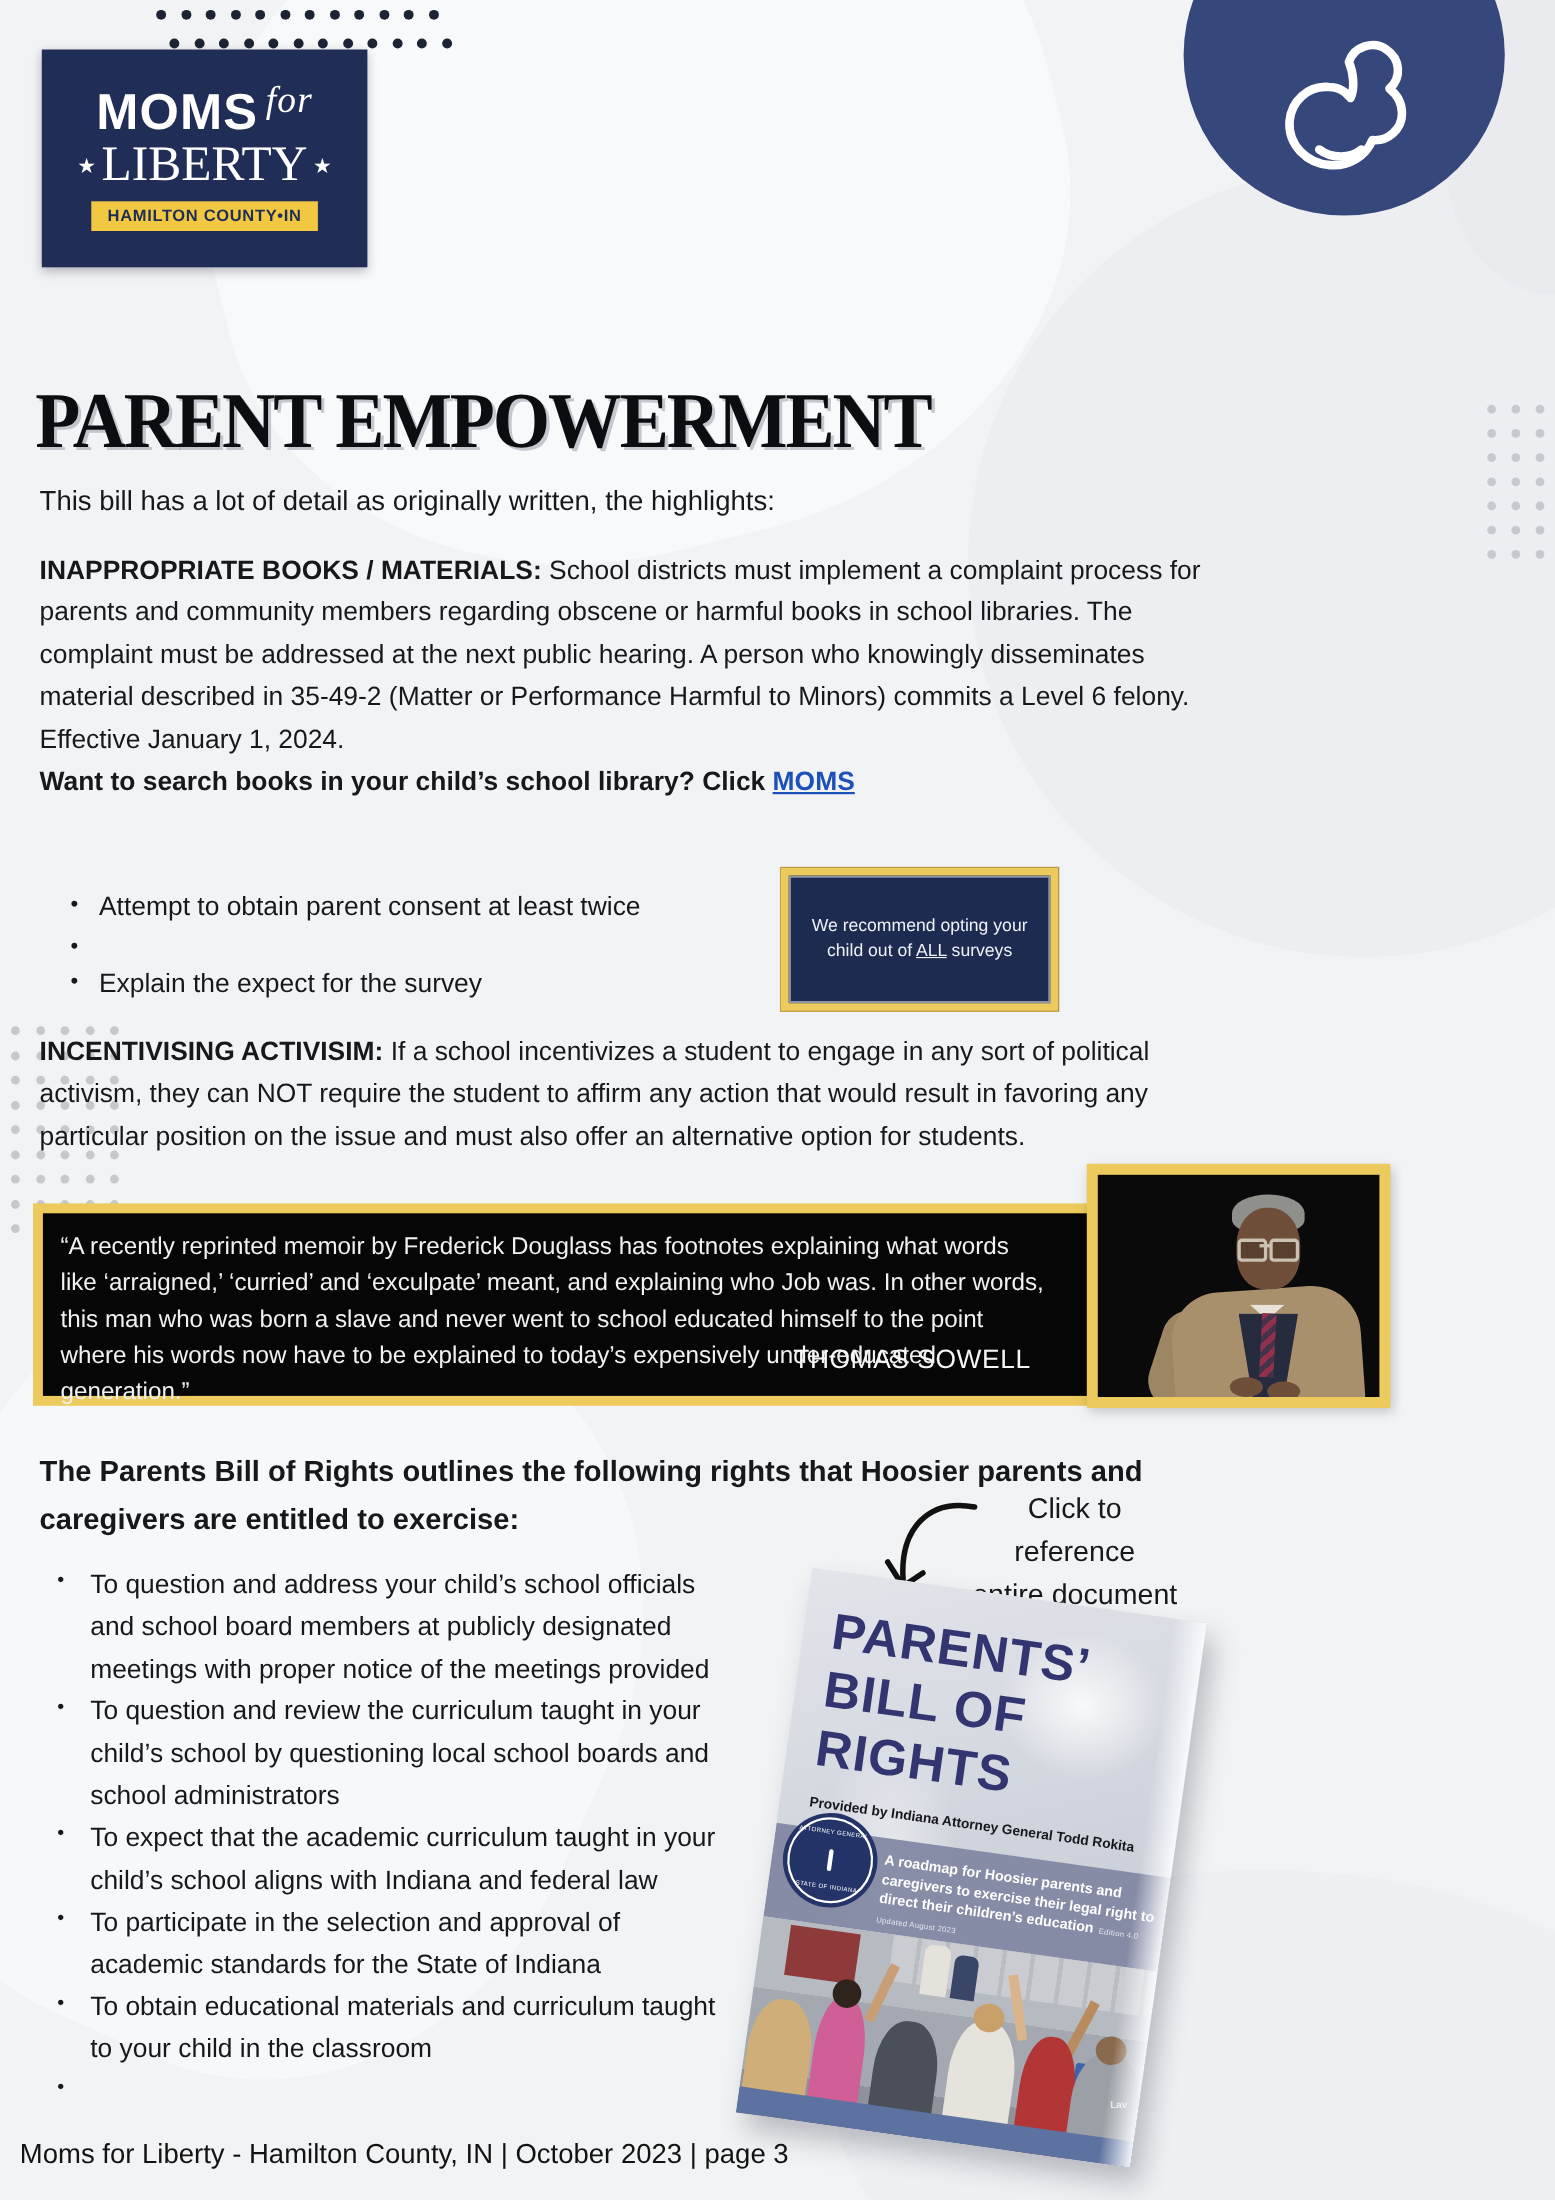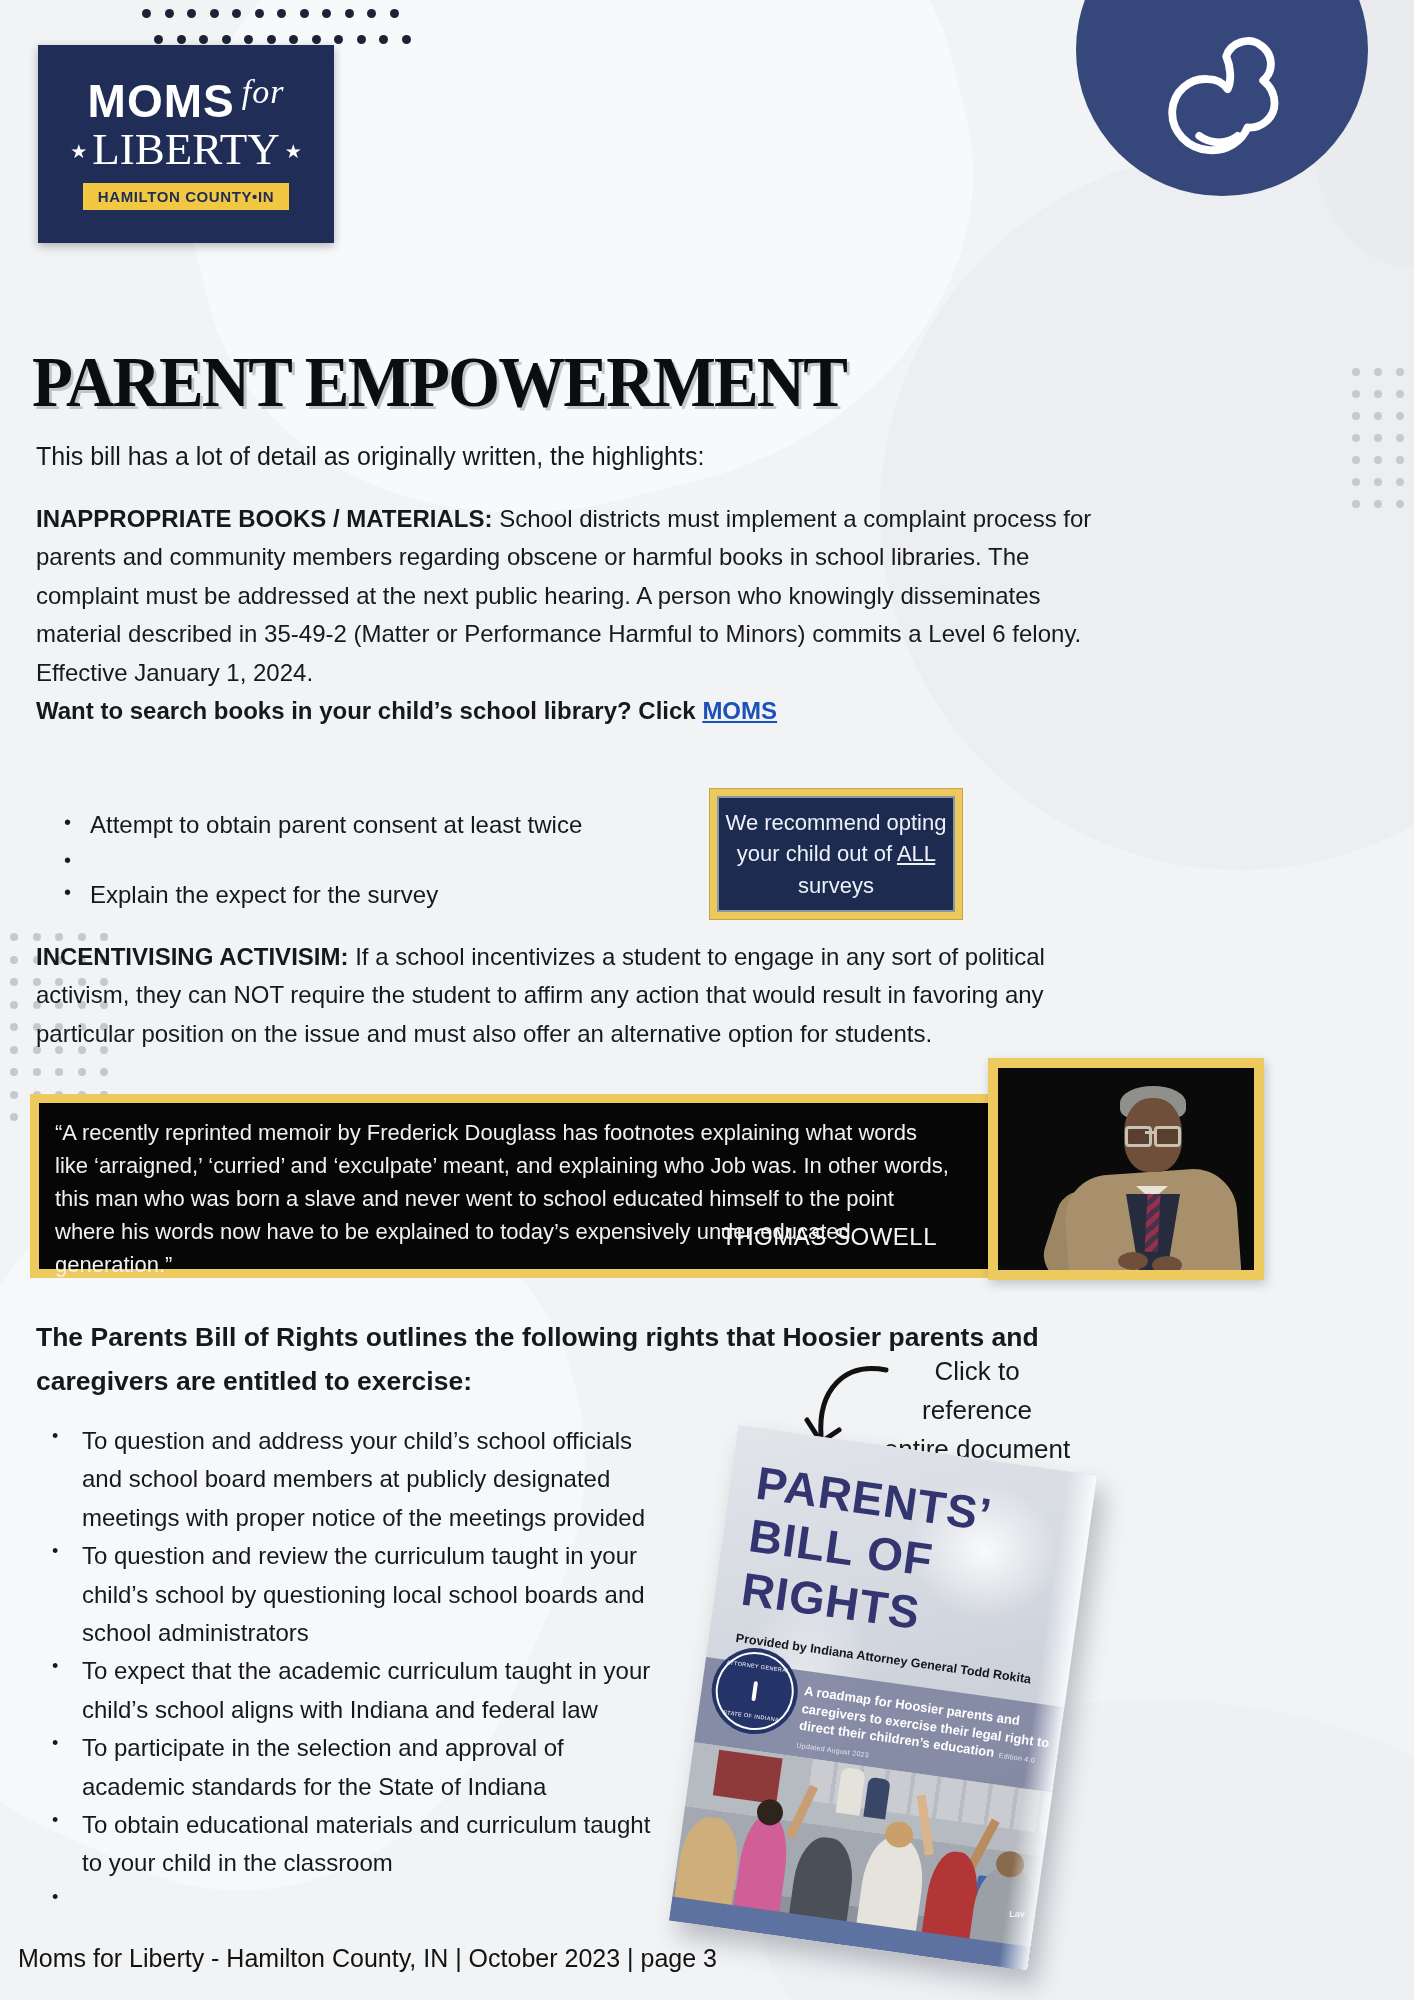--- a/index.html
+++ b/index.html
@@ -37,21 +37,21 @@
          transform:scaleX(.93);transform-origin:left top;text-shadow:3px 3px 0 rgba(152,158,170,.55);}
   #intro{left:36px;top:436px;font-size:25px;}
   #books{left:36px;top:500px;width:1056px;}
   #panorama{left:36px;top:722px;width:1062px;}
   #pan-bullets{left:64px;top:806px;width:540px;}
   .pan-li{display:flex;}
   .marker{flex:none;width:26px;font-size:20px;}
   #callout{position:absolute;left:710px;top:789px;width:252px;height:130px;box-sizing:border-box;z-index:2;
            background:#1d2b50;border:7px solid #ecca5d;box-shadow:inset 0 0 0 2px rgba(255,255,255,.5), 0 0 0 1px #c5a348;
            display:flex;align-items:center;justify-content:center;text-align:center;
-           color:#edf1f8;font-size:22px;line-height:1.42;padding:6px;}
+           color:#edf1f8;font-size:16px;line-height:1.42;padding:6px;}
   .u{text-decoration:underline;}
   #activism{left:36px;top:938px;width:1068px;}
   a.link{color:#1d50b8;font-weight:bold;text-decoration:underline;}
 
   
   #quote-frame{position:absolute;left:30px;top:1094px;width:1048px;height:184px;background:#ecca5d;padding:9px;
                box-sizing:border-box;z-index:2;}
   #quote-box{width:100%;height:100%;background:#060606;position:relative;box-sizing:border-box;
              padding:13px 120px 4px 16px;color:#f1f1f1;font-size:22px;line-height:1.5;}
   #quote-attr{position:absolute;right:132px;bottom:14px;font-size:24px;color:#f5f5f5;letter-spacing:.5px;}

